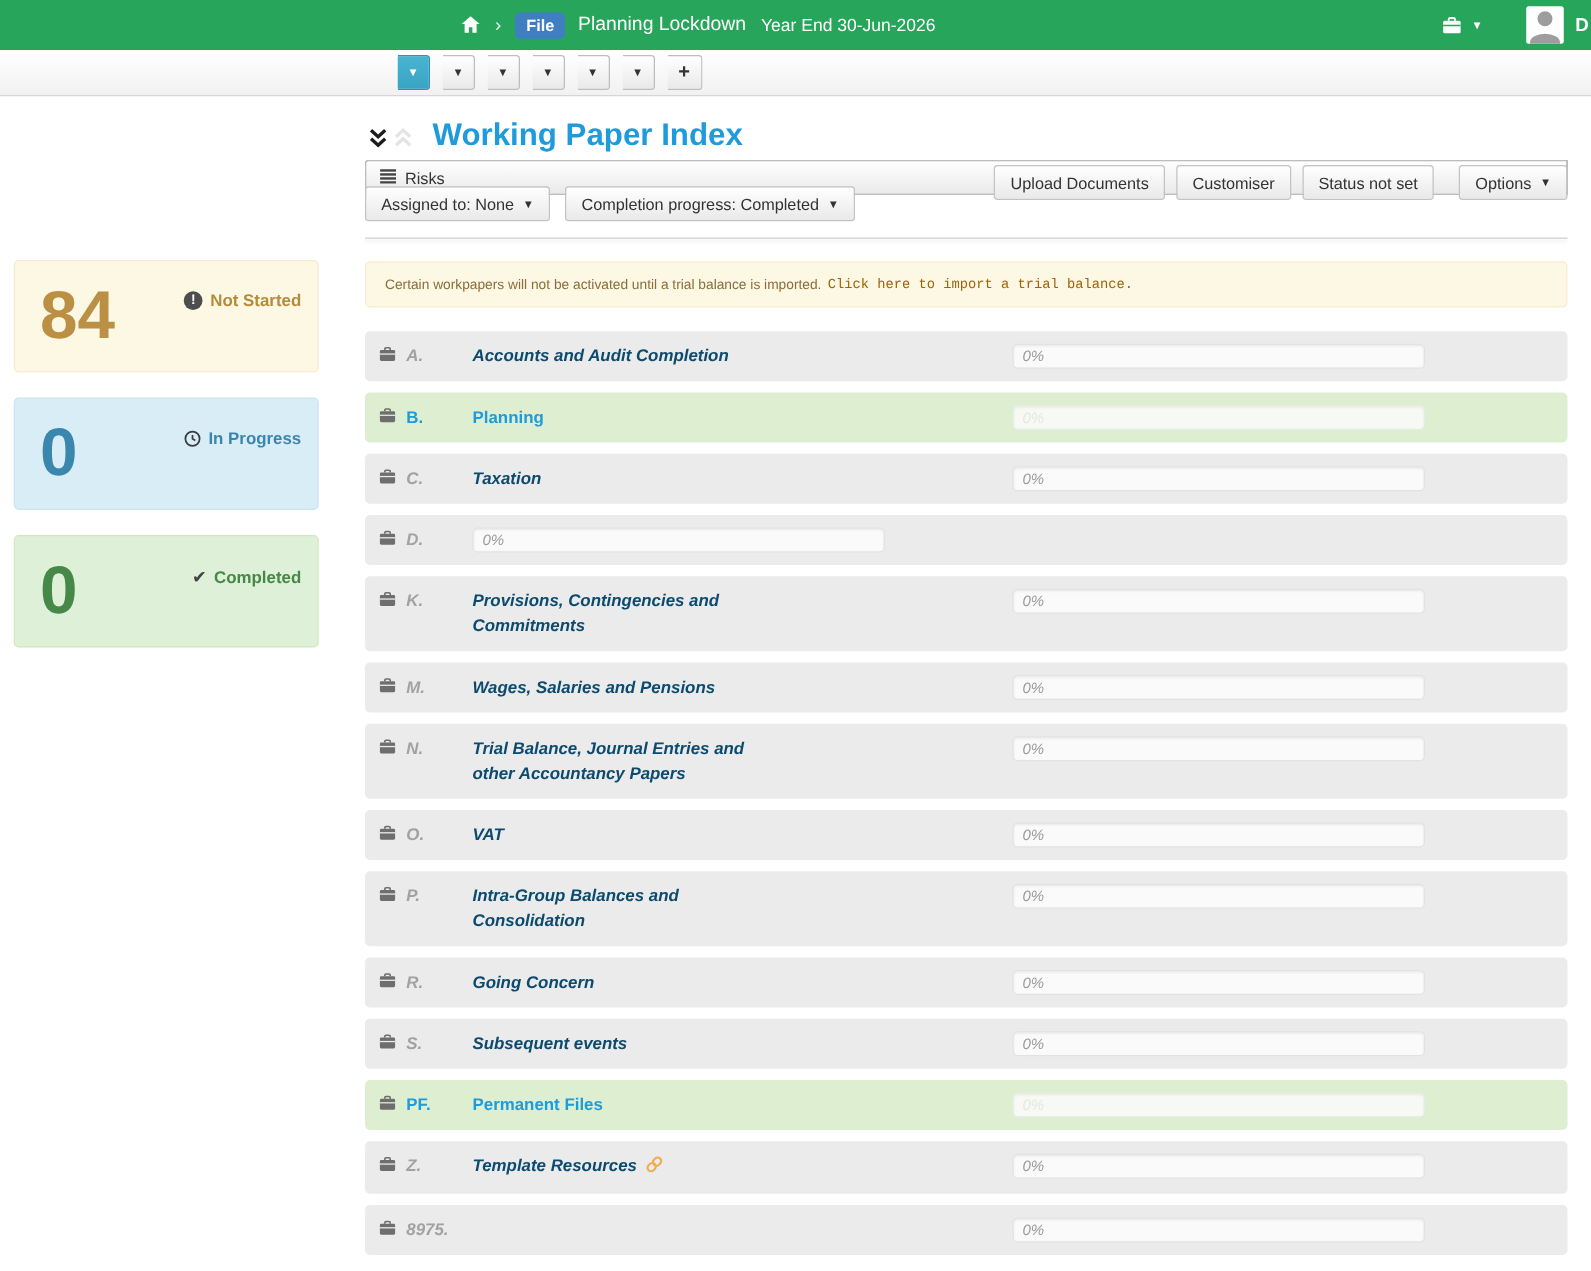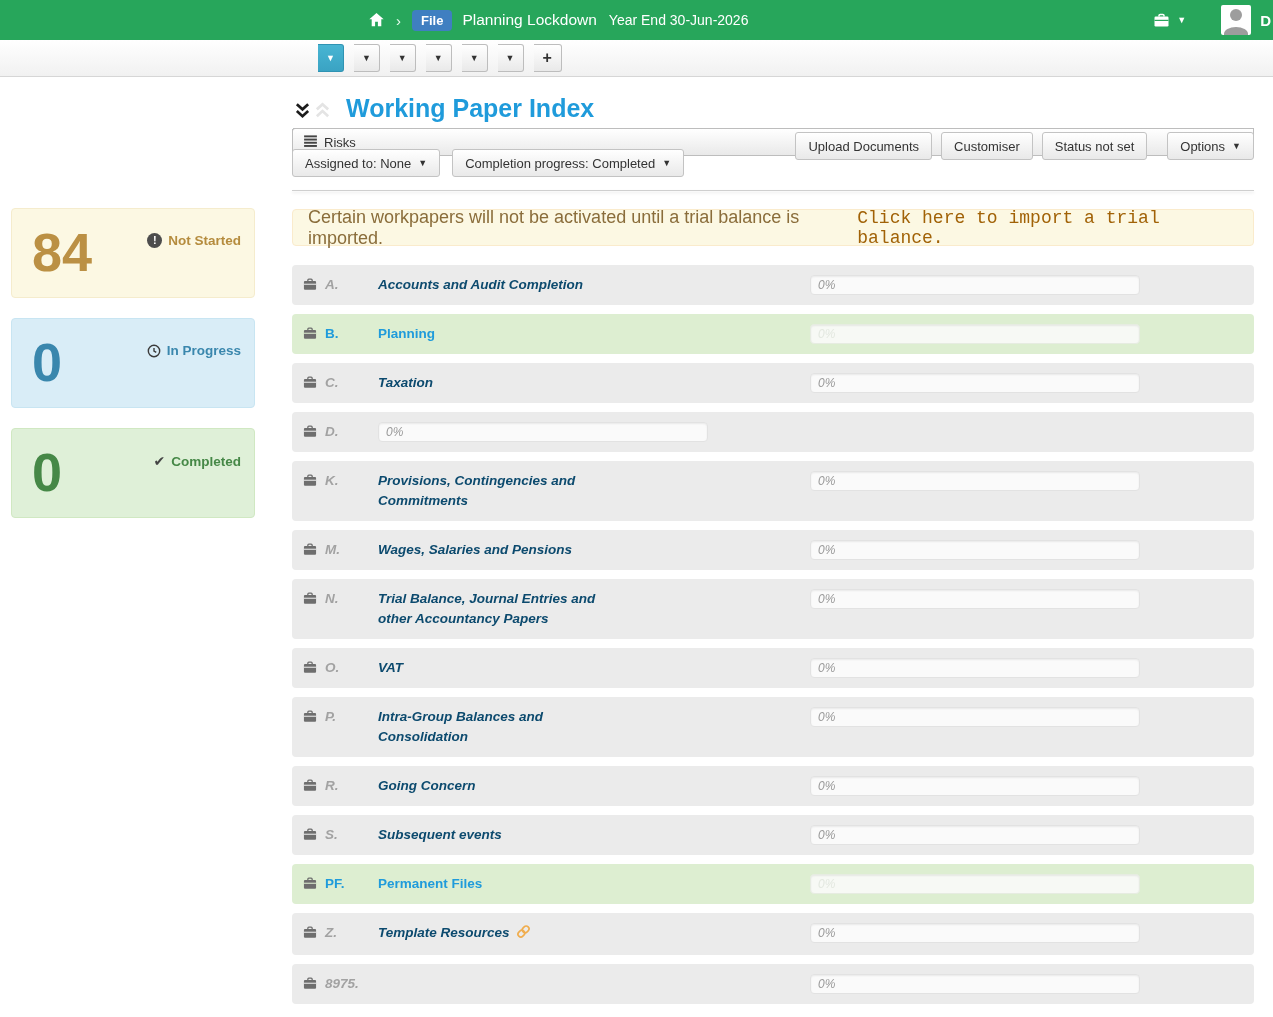--- a/index.html
+++ b/index.html
@@ -64,21 +64,21 @@
   .actions { position:absolute; right:0; top:3px; display:flex; gap:9px;margin-top:41px; }
   .abtn { display:inline-flex; align-items:center; gap:7px; height:28px; padding:0 12px;
     background:linear-gradient(#ffffff,#e9e9e9); border:1px solid #c3c3c3; border-radius:3px;
     color:#333; font-size:13px; cursor:pointer; white-space:nowrap; }
   .abtn.opt { margin-left:11px; }
   .caret-dark { font-size:9px; color:#333; }
   .filters-row { height:44px; display:flex; gap:12px; align-items:flex-start; padding-top:3px; }
   .divider { height:1px; background:#cfcfcf; box-shadow:0 2px 3px rgba(0,0,0,0.12); }
 
   .alert-bar { margin-top:18px; height:37px; background:#fcf8e3; border:1px solid #faebcc; border-radius:4px;
-    display:flex; align-items:center; padding:0 15px; font-size:18px; color:#8a6d3b; }
+    display:flex; align-items:center; padding:0 15px; font-size:11px; color:#8a6d3b; }
   .alert-bar a { color:#a16207; text-decoration:none; margin-left:5px; cursor:pointer;font-family:Liberation Mono, monospace; }
 
   
   .rows { margin-top:19px; display:flex; flex-direction:column; gap:9px; }
   .srow { display:flex; align-items:flex-start; background:#ebebeb; border-radius:4px; padding:10px 10px 10px 11px; }
   .srow .r-icon { width:14px; margin-top:2px; flex:0 0 14px; }
   .srow .r-code { flex:0 0 53px; margin-left:8px; font-size:13.5px; font-weight:bold; font-style:italic; color:#a2a2a2; line-height:19px; }
   .srow .r-name { flex:0 0 432px; font-size:13.5px; font-weight:bold; font-style:italic; color:#0c4a6e; line-height:20px; }
   .srow .r-name .nm { display:inline-block; max-width:252px; vertical-align:top; }
   .srow .r-prog { position:relative; width:330px; height:20px; background:#fafafa; border:1px solid #e2e2e2;

